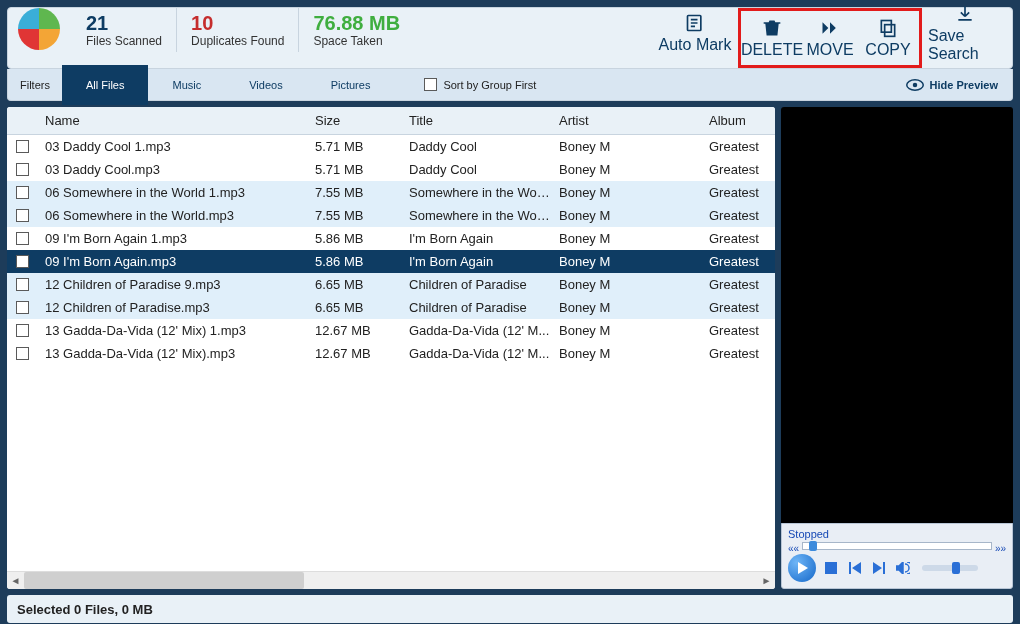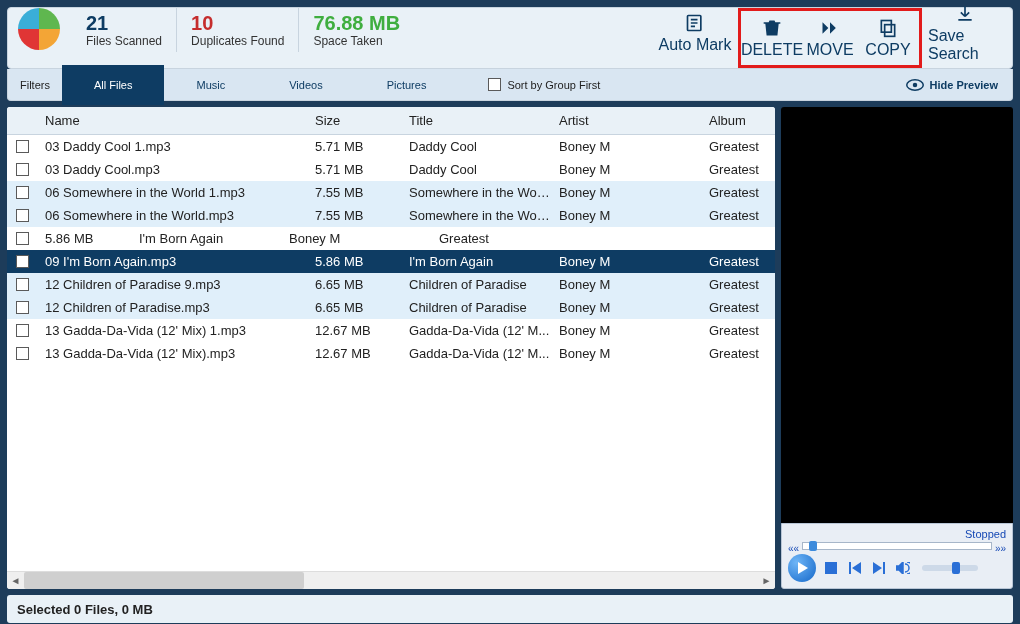--- a/index.html
+++ b/index.html
@@ -37,21 +37,21 @@
   
   
   .ic svg { width:22px; height:20px; }
   
   .filterbar {
     background:#d9e6f2; border:1px solid #c8d4df; border-top:none;
     height:32px; display:flex; align-items:center; font-size:11px;
     border-radius:0 0 4px 4px;
   }
   .filterbar .flabel { padding:0 12px; color:#222; }
-  .tab { padding:0 32px; height:40px; display:flex; align-items:center; cursor:pointer; color:#0e3c63; }
+  .tab { padding:0 24px; height:40px; display:flex; align-items:center; cursor:pointer; color:#0e3c63; }
   .tab.active { background:#0e3c63; color:#fff; }
   .sortgrp { margin-left:30px; display:flex; align-items:center; gap:6px; cursor:pointer; color:#222; }
   .chk { width:13px; height:13px; border:1px solid #5a5a5a; background:#fff; display:inline-block; }
   .filterbar-spacer { flex:1; }
   .hideprev { display:flex; align-items:center; gap:6px; padding-right:14px; cursor:pointer; color:#0e3c63; font-weight:600; }
   .eye { width:18px; height:12px; }
   
   .main { display:flex; height: 482px; margin-top:6px; gap:6px; }
   .listpanel { flex:1; background:#fff; border-radius:3px; display:flex; flex-direction:column; overflow:hidden; }
   .headerrow { background:#e9f1f7; height:28px; display:flex; align-items:center; border-bottom:1px solid #c8d4df; font-size:13px; color:#222; }
@@ -72,21 +72,21 @@
   .row .chk2 { width:13px; height:13px; border:1px solid #5a5a5a; background:#fff; }
   .row.sel .chk2 { background:#fff; }
   
   .hscroll { height:18px; background:#efefef; border-top:1px solid #ddd; position:relative; display:flex; align-items:center; }
   .hscroll .arrow { width:17px; height:17px; display:flex; align-items:center; justify-content:center; color:#666; font-size:10px;}
   .hscroll .track { flex:1; height:17px; background:#efefef; position:relative;}
   .hscroll .thumb { position:absolute; left:0; top:0; height:17px; width:280px; background:#cfcfcf; border-radius:2px;}
   
   .preview { width:232px; display:flex; flex-direction:column; }
   .preview-img { flex:1; background:#000; border-radius:3px 3px 0 0; }
-  .player { background:#e9eef5; border:1px solid #b9c6d6; border-radius:0 0 3px 3px; padding:4px 6px 6px 6px; font-size:11px; color:#1649b5;text-align:right; }
+  .player { background:#e9eef5; border:1px solid #b9c6d6; border-radius:0 0 3px 3px; padding:4px 6px 6px 6px; font-size:11px; color:#1649b5; }
   .player .status { margin-bottom:2px; }
   .seek { height:8px; border:1px solid #a7b6c9; background:#fff; position:relative; margin-bottom:4px;}
   .seek .knob { position:absolute; left:6px; top:-2px; width:8px; height:10px; background:#3d8bdc; border-radius:2px;}
   .seek-wrap{display:flex; align-items:center; gap:3px;}
   .seek-wrap .la,.seek-wrap .ra2{font-size:10px;color:#1649b5;}
   .pcontrols { display:flex; align-items:center; gap:6px; }
   .pbtn { width:18px; height:18px; display:flex; align-items:center; justify-content:center; color:#2a6fd6; cursor:pointer;}
   .playbig { width:28px; height:28px; border-radius:50%; background:radial-gradient(circle at 30% 30%, #6fb6f7, #1467c9); display:flex; align-items:center; justify-content:center;}
   .playbig::after{content:""; border-left:10px solid #fff; border-top:6px solid transparent; border-bottom:6px solid transparent; margin-left:2px;}
   .vol { width:56px; height:6px; background:#cdd9e8; border-radius:3px; position:relative; margin-left:4px;}
@@ -231,20 +231,21 @@
           <div class="col-name" style="width:270px">06 Somewhere in the World.mp3</div>
           <div class="col-size" style="width:94px">7.55 MB</div>
           <div class="col-title" style="width:150px">Somewhere in the Wor...</div>
           <div class="col-artist" style="width:150px">Boney M</div>
           <div class="col-album" style="flex:1">Greatest</div>
         </div>
         <div class="row">
           <div class="chkcell">
             <span class="chk2"></span>
           </div>
+          <div class="col-name" style="width:270px">09 I'm Born Again 1.mp3</div>
           <div class="col-size" style="width:94px">5.86 MB</div>
           <div class="col-title" style="width:150px">I'm Born Again</div>
           <div class="col-artist" style="width:150px">Boney M</div>
           <div class="col-album" style="flex:1">Greatest</div>
         </div>
         <div class="row sel">
           <div class="chkcell">
             <span class="chk2"></span>
           </div>
           <div class="col-name" style="width:270px">09 I'm Born Again.mp3</div>

